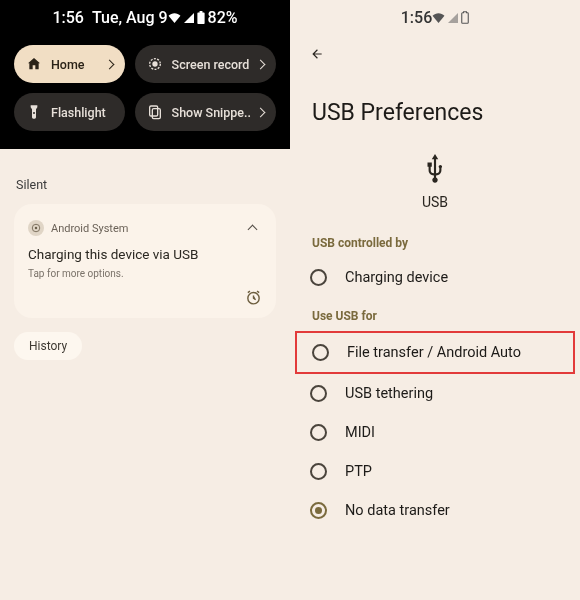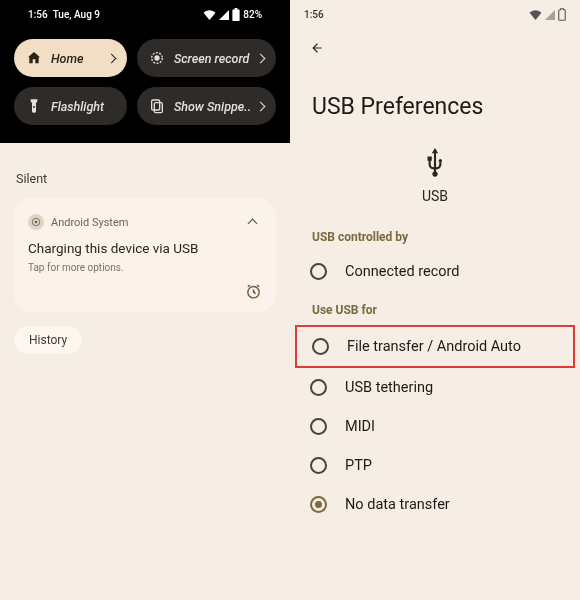--- a/index.html
+++ b/index.html
@@ -1,20 +1,20 @@
 <!DOCTYPE html>
 <html><head>
   <meta charset="utf-8">
   <style>
     * { margin: 0; padding: 0; box-sizing: border-box; }
     body { font-family: -apple-system, 'Segoe UI', Roboto, sans-serif; background: #fff; display: flex; width: 580px; height: 600px; }
     .panel { height: 600px; overflow: hidden; }
     .panel-left { width: 290px; background: #f6ede4; display: flex; flex-direction: column; }
     .panel-right { width: 290px; background: #f6ede4; display: flex; flex-direction: column; }
-    .status-bar { display: flex; justify-content: space-between; align-items: center; padding: 8px 14px; font-size: 10px; font-weight: 500; }
+    .status-bar { display: flex; justify-content: center; align-items: center; padding: 8px 14px; font-size: 16px; font-weight: 500; }
     .sb-left-dark { color: #fff; }
     .sb-left-light { color: #333; }
     .sb-right { display: flex; align-items: center; gap: 3px; }
     .sb-right-dark { color: #fff; }
     .sb-right-light { color: #555; }
     .qs-area { background: #000; padding: 0 14px 18px; }
     .qs-grid { display: grid; grid-template-columns: 1fr 1fr; gap: 10px; }
     .qs-tile { display: flex; align-items: center; padding: 11px 12px; border-radius: 22px; font-size: 12.5px; font-weight: 500; cursor: pointer; }
     .qs-tile-active { background: #f1dec4; color: #2a2217; }
     .qs-tile-inactive { background: #2e2b29; color: #e7e0d9; }
@@ -65,21 +65,21 @@
           </svg>
         <svg width="10" height="10" viewBox="0 0 16 16">
             <path fill="currentColor" d="M0 16L16 0v16H0z"></path>
           </svg>
         <svg width="8" height="13" viewBox="0 0 10 18">
             <path fill="currentColor" d="M3 0h4v2h2a1 1 0 011 1v14a1 1 0 01-1 1H1a1 1 0 01-1-1V3a1 1 0 011-1h2V0z"></path>
           </svg>
         <span>82%</span>
       </div>
     </div>
-    <div class="qs-grid" style="margin-top:10px;font-style:italic;">
+    <div class="qs-grid" style="margin-top:10px;">
       <div class="qs-tile qs-tile-active">
         <svg class="qs-icon" viewBox="0 0 24 24">
             <path fill="currentColor" d="M12 3l9 8h-2v9h-5v-6h-4v6H5v-9H3l9-8z"></path>
           </svg>
         <span class="qs-label">Home</span>
         <span class="qs-chevron"></span>
       </div>
       <div class="qs-tile qs-tile-inactive">
         <svg class="qs-icon" viewBox="0 0 24 24">
             <circle cx="12" cy="12" r="8" fill="none" stroke="currentColor" stroke-width="2" stroke-dasharray="3 2"></circle>
@@ -159,21 +159,21 @@
   <div class="page-title">USB Preferences</div>
   <div class="usb-block">
     <svg class="usb-ic" width="26" height="30" viewBox="0 0 24 28">
       <path fill="#2a2620" d="M12 0l-3 5h2v13c-2 0-3-1-3-3v-3h1V8H5v4h1v3c0 3 2 5 5 5v2a2.5 2.5 0 102 0v-2c3 0 5-2 5-5v-2a1.5 1.5 0 10-2 0v2c0 2-1 3-3 3V5h2l-3-5z"></path>
     </svg>
     <div class="usb-lbl">USB</div>
   </div>
   <div class="section-hdr">USB controlled by</div>
   <div class="radio-row">
     <div class="radio"></div>
-    <div class="radio-lbl">Connected record</div>
+    <div class="radio-lbl">Charging device</div>
   </div>
   <div class="section-hdr" style="margin-top:6px;">Use USB for</div>
   <div class="radio-row hl">
     <div class="radio"></div>
     <div class="radio-lbl">File transfer / Android Auto</div>
   </div>
   <div class="radio-row">
     <div class="radio"></div>
     <div class="radio-lbl">USB tethering</div>
   </div>

